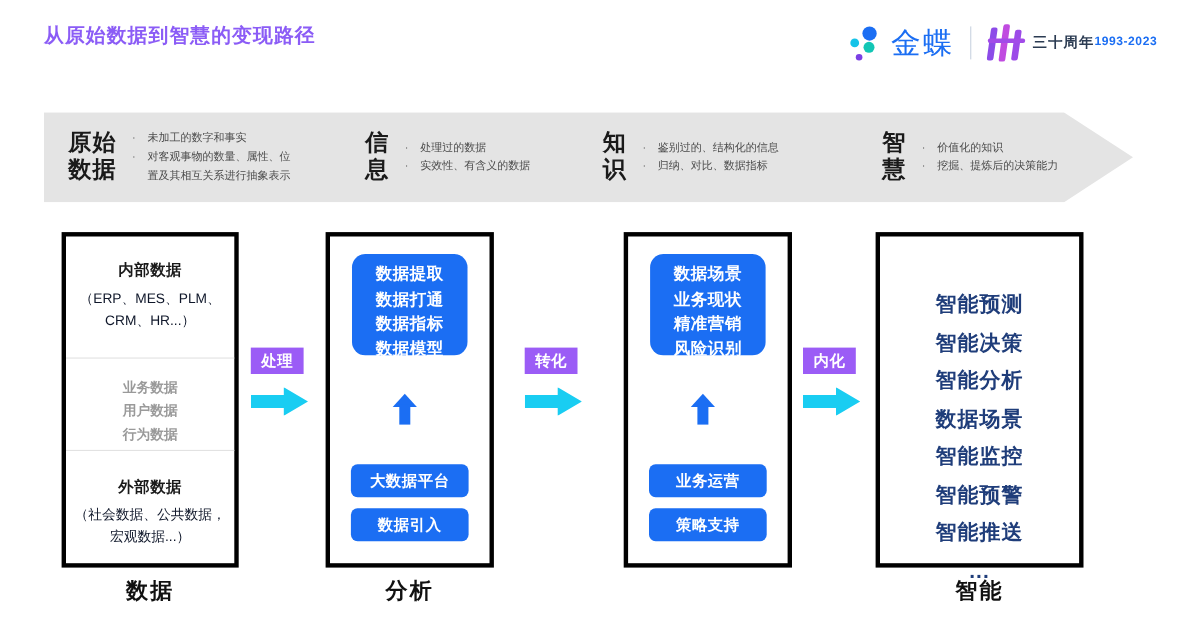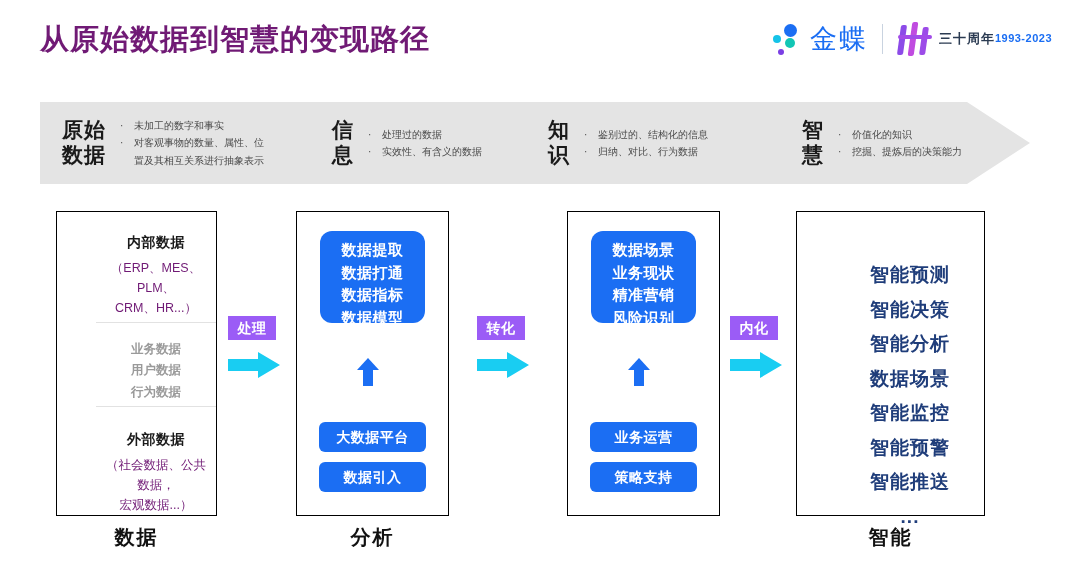--- a/index.html
+++ b/index.html
@@ -20,23 +20,23 @@
   #header {
     position: absolute;
     left: 0; top: 0;
     width: 1080px;
     height: 86px;
   }
   #page-title {
     position: absolute;
     left: 40px;
     top: 20px;
-    font-size: 29px;
-    font-weight: bold;
-    color: #701a75;
+    font-size: 18px;
+    font-weight: bold;
+    color: #8b5cf6;
     letter-spacing: 1px;
   }
   #logo-area {
     position: absolute;
     right: 28px;
     top: 18px;
     height: 42px;
     display: flex;
     align-items: center;
   }
@@ -143,23 +143,22 @@
   #stage-0 { left: 22px; }
   #stage-1 { left: 292px; }
   #stage-2 { left: 508px; }
   #stage-3 { left: 762px; }
 
   
   .card {
     position: absolute;
     top: 211px;
     background: #ffffff;
-    border: 1px solid #000000;
+    border: 4px solid #000000;
     box-sizing: border-box;
-    padding-left: 39px;
   }
   #card-0 { left: 56px;  width: 161px; height: 305px; }
   #card-1 { left: 296px; width: 153px; height: 305px; }
   #card-2 { left: 567px; width: 153px; height: 305px; }
   #card-3 { left: 796px; width: 189px; height: 305px; }
 
   .col-label {
     position: absolute;
     top: 524px;
     font-size: 20px;
@@ -194,21 +193,21 @@
   }
   .seg-title {
     font-size: 14px;
     font-weight: bold;
     color: #1a1a1a;
     margin-bottom: 6px;
     letter-spacing: 0.5px;
   }
   .seg-sub {
     font-size: 12.5px;
-    color: #701a75;
+    color: #0f172a;
     line-height: 1.6;
   }
   .mid-item {
     font-size: 12.5px;
     font-weight: bold;
     color: #9a9a9a;
     line-height: 1.7;
   }
 
   
@@ -383,21 +382,21 @@
       <div>知</div>
       <div>识</div>
     </div>
     <div class="stage-bullets">
       <div class="row">
           <span class="dot">·</span>
           <span class="txt">鉴别过的、结构化的信息</span>
         </div>
       <div class="row">
           <span class="dot">·</span>
-          <span class="txt">归纳、对比、行为数据</span>
+          <span class="txt">归纳、对比、数据指标</span>
         </div>
     </div>
   </div>
 
   <div class="stage" id="stage-3">
     <div class="stage-title">
       <div>智</div>
       <div>慧</div>
     </div>
     <div class="stage-bullets">

